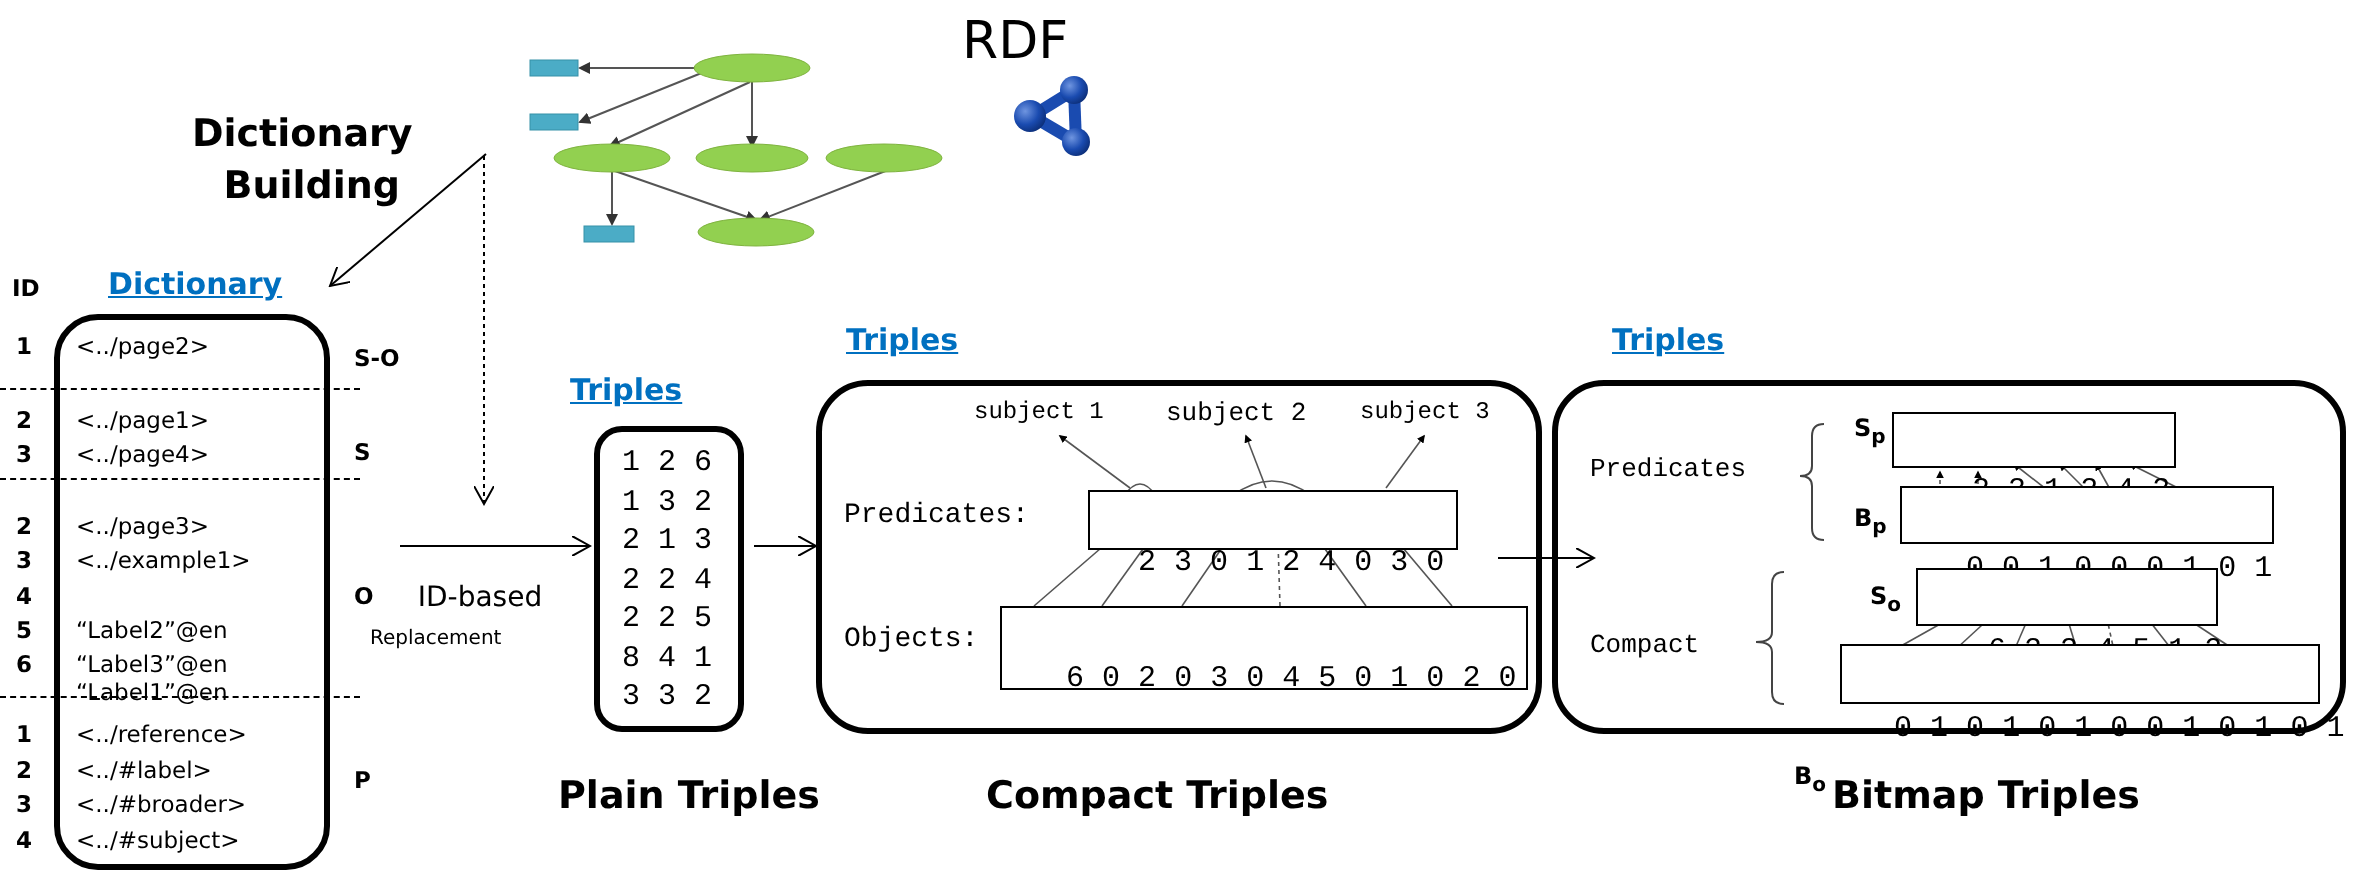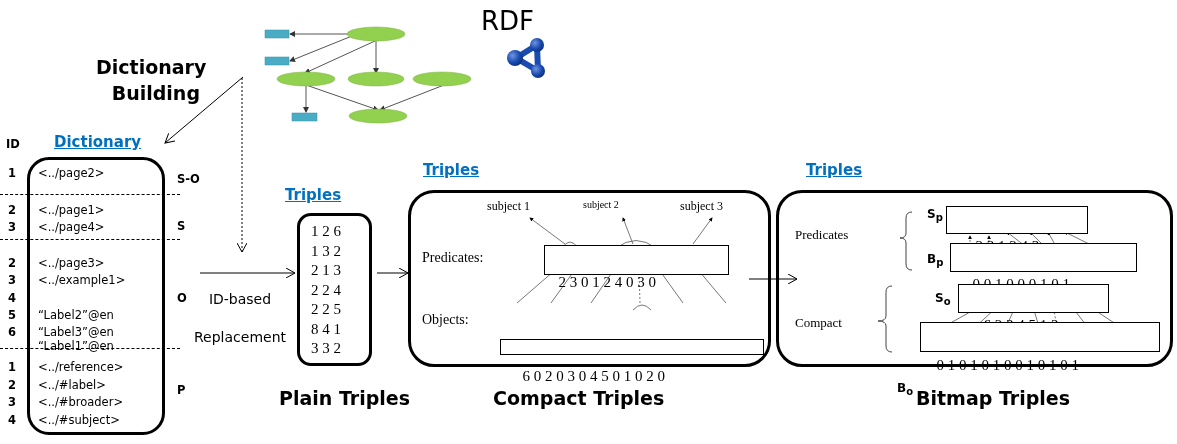--- a/index.html
+++ b/index.html
@@ -1,19 +1,19 @@
 <!DOCTYPE html>
 <html><head>
 <meta charset="utf-8">
 <style>
   html, body { margin:0; padding:0; background:#ffffff; }
   body { width:1177px; height:444px; position:relative; overflow:hidden; font-family:"DejaVu Sans", sans-serif; color:#000; }
   .abs { position:absolute; }
   .sans { font-family:"DejaVu Sans", "Liberation Sans", sans-serif; }
-  .mono { font-family:Liberation Serif, serif; }
+  .mono { font-family:Liberation Mono, monospace; }
   .heading-big { font-size:19px; font-weight:bold; white-space:nowrap; }
   .link-title { color:#0070c0; text-decoration:underline; font-weight:bold; font-size:15px; white-space:nowrap; }
   .rounded { border:3px solid #000; border-radius:22px; box-sizing:border-box; }
   .dict-row { font-size:11.5px; height:18.5px; line-height:18.5px; white-space:nowrap; }
   .id-col { font-size:11.5px; height:18.5px; line-height:18.5px; font-weight:bold; }
   .sec-label { font-size:11.5px; font-weight:bold; }
   .dash { border-top:1px dashed #000; height:0; }
   .tri-row { font-size:15px; line-height:19.5px; letter-spacing:0px; white-space:pre; }
   .seq-box { border:1px solid #000; background:#fff; box-sizing:border-box; font-size:15px; line-height:24px; white-space:pre; }
   .mono-label { font-size:14px; white-space:pre; }
@@ -167,49 +167,49 @@
 <div class="abs sans dict-row" style="left:38px; top:358px;">&lt;../reference&gt;</div>
 <div class="abs sans id-col" style="left:8px; top:376px;">2</div>
 <div class="abs sans dict-row" style="left:38px; top:376px;">&lt;../#label&gt;</div>
 <div class="abs sans id-col" style="left:8px; top:393px;">3</div>
 <div class="abs sans dict-row" style="left:38px; top:393px;">&lt;../#broader&gt;</div>
 <div class="abs sans id-col" style="left:8px; top:411px;">4</div>
 <div class="abs sans dict-row" style="left:38px; top:411px;">&lt;../#subject&gt;</div>
 <div class="abs sans sec-label" style="left:177px; top:383px;">P</div>
 
 <div class="abs sans" style="left:190px; top:291px; width:100px; text-align:center; font-size:14px; white-space:nowrap;">ID-based</div>
-<div class="abs sans" style="left:185px; top:314px; width:110px; text-align:center; font-size:14px; white-space:nowrap;margin-top:15px;">Replacement</div>
+<div class="abs sans" style="left:185px; top:314px; width:110px; font-size:10px; white-space:nowrap;">Replacement</div>
 
 <div class="abs sans link-title" style="left:285px; top:186px;">Triples</div>
 <div class="abs rounded" style="left:297px; top:213px; width:75px; height:153px; border-radius:14px;"></div>
 <div class="abs mono" style="left:311px; top:222px;">
   <div class="tri-row">1 2 6</div>
   <div class="tri-row">1 3 2</div>
   <div class="tri-row">2 1 3</div>
   <div class="tri-row">2 2 4</div>
   <div class="tri-row">2 2 5</div>
   <div class="tri-row">8 4 1</div>
   <div class="tri-row">3 3 2</div>
 </div>
 <div class="abs sans heading-big" style="left:279px; top:387px;">Plain Triples</div>
 
 <div class="abs sans link-title" style="left:423px; top:161px;">Triples</div>
 <div class="abs rounded" style="left:408px; top:190px; width:363px; height:177px; border-radius:26px;"></div>
 
 <div class="abs mono mono-label" style="left:487px; top:199px; font-size:12px;">subject 1</div>
-<div class="abs mono mono-label" style="left:583px; top:199px; font-size:10px;">subject 2</div>
+<div class="abs mono mono-label" style="left:583px; top:199px; font-size:13px;">subject 2</div>
 <div class="abs mono mono-label" style="left:680px; top:199px; font-size:12px;">subject 3</div>
 
 <div class="abs mono mono-label" style="left:422px; top:250px;">Predicates:</div>
 <div class="abs seq-box mono" style="left:544px; top:245px; width:185px; height:30px; padding-left:6px;">
   <span id="compact-pred"><span>2 </span><span>3 </span><span>0 </span><span>1 </span><span>2 </span><span>4 </span><span>0 </span><span>3 </span><span>0</span></span>
 </div>
 
 <div class="abs mono mono-label" style="left:422px; top:312px;">Objects:</div>
-<div class="abs seq-box mono" style="left:500px; top:303px; width:264px; height:16px; padding-left:14px;margin-top:36px;">
+<div class="abs seq-box mono" style="left:500px; top:303px; width:264px; height:42px; padding-left:14px;">
   <span id="compact-obj"><span>6 </span><span>0 </span><span>2 </span><span>0 </span><span>3 </span><span>0 </span><span>4 </span><span>5 </span><span>0 </span><span>1 </span><span>0 </span><span>2 </span><span>0</span></span>
 </div>
 <div class="abs sans heading-big" style="left:493px; top:387px;">Compact Triples</div>
 
 <div class="abs sans link-title" style="left:806px; top:161px;">Triples</div>
 <div class="abs rounded" style="left:776px; top:190px; width:397px; height:177px; border-radius:26px;"></div>
 
 <div class="abs mono mono-label" style="left:795px; top:227px; font-size:13px;">Predicates</div>
 <div class="abs sans" style="left:927px; top:207px; font-size:12px; font-weight:bold;"><span>S</span><sub class="sub">p</sub></div>
 <div class="abs seq-box mono" style="left:946px; top:206px; width:142px; height:28px; padding-left:21px; line-height:26px;">

